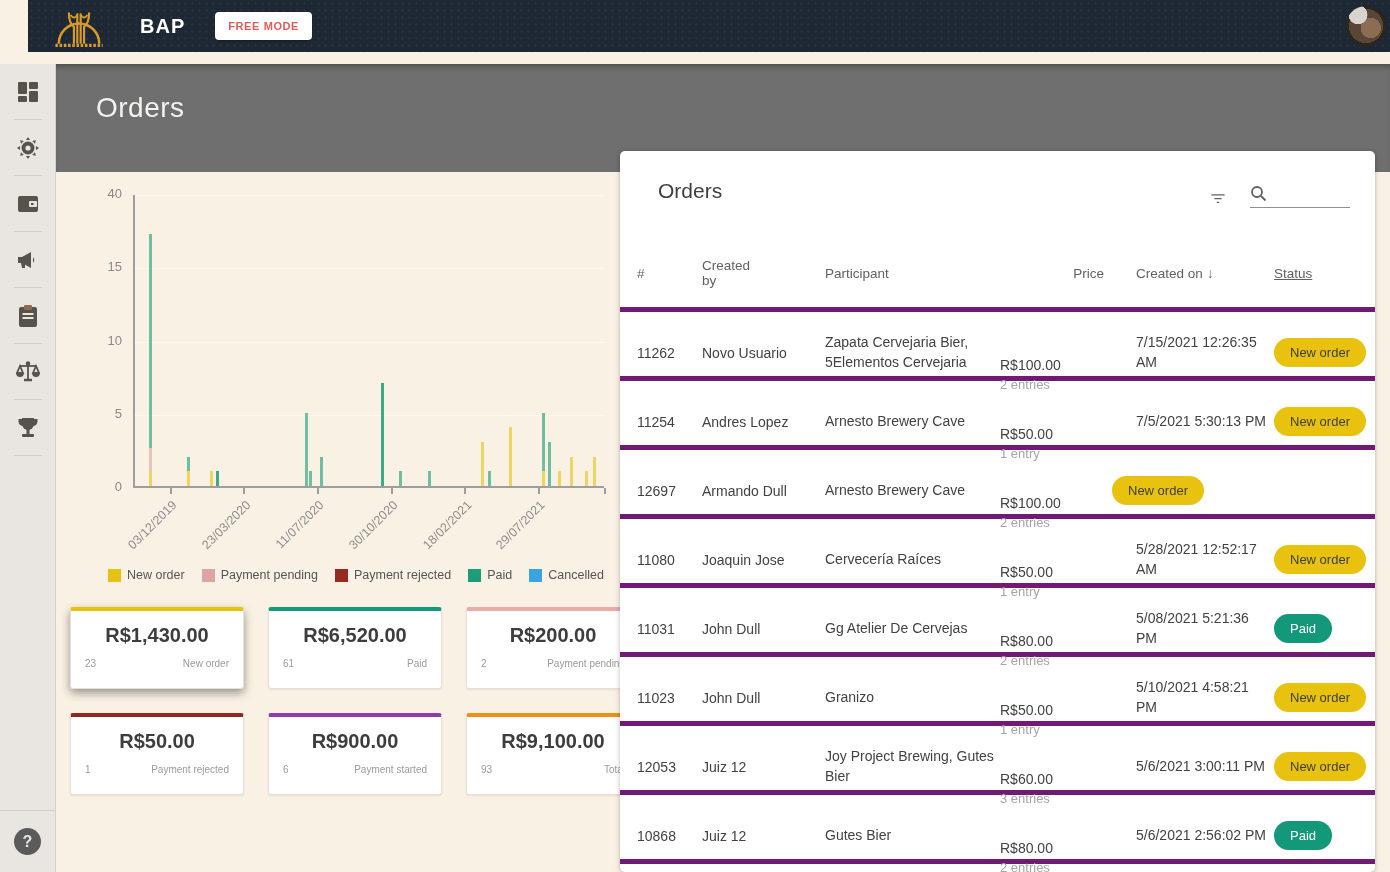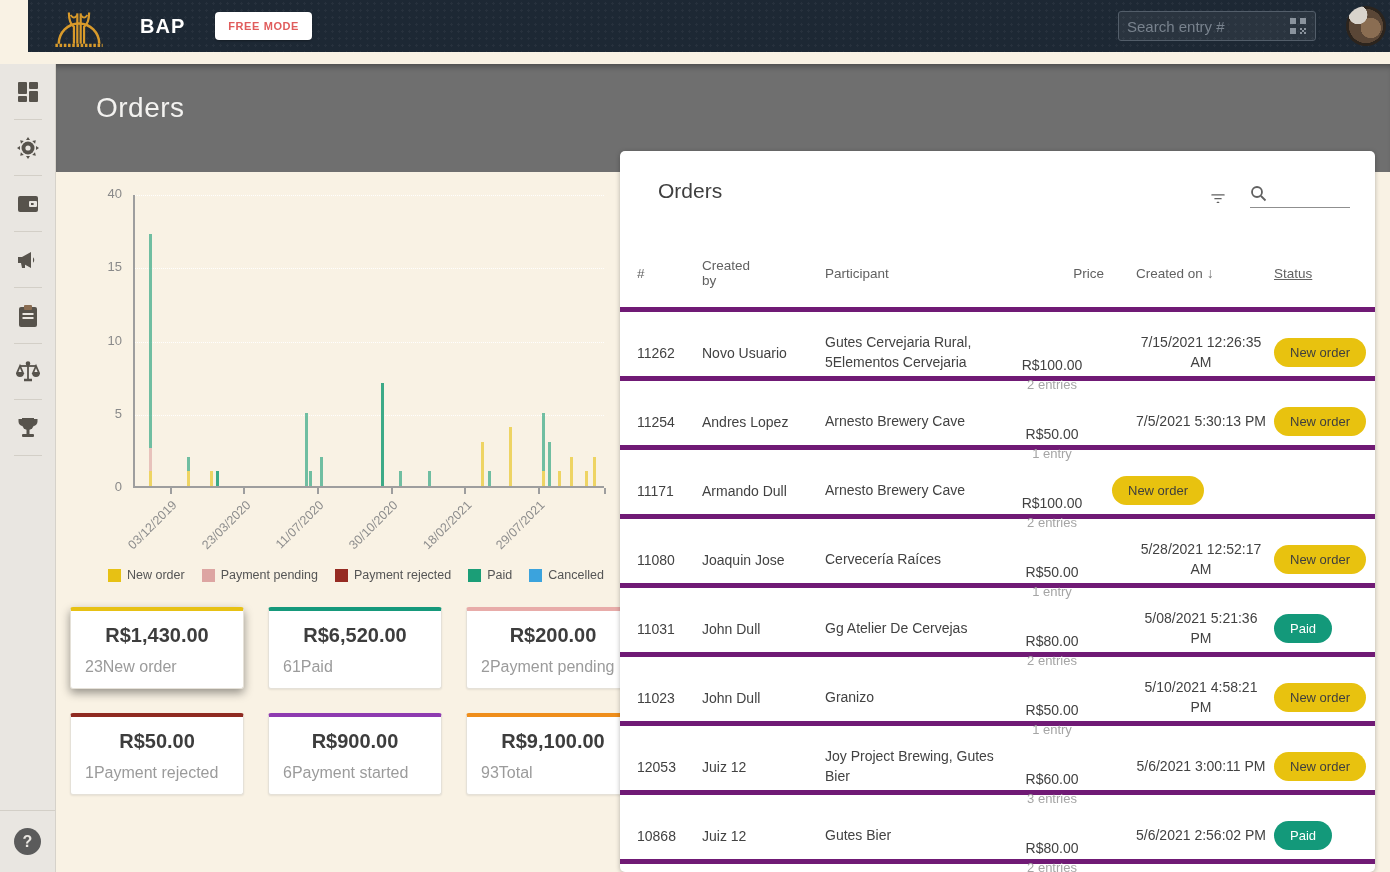--- a/index.html
+++ b/index.html
@@ -96,21 +96,21 @@
   .cards{
     position:absolute; left:70px; top:607px; z-index:2;
     display:grid; grid-template-columns:repeat(3,174px); grid-auto-rows:82px; column-gap:7px; row-gap:10px;gap:24px;
   }
   .card{
     background:#fff; border:1px solid #e5e1d8; border-top-width:4px; border-top-style:solid;
     border-radius:3px; box-shadow:0 1px 2px rgba(0,0,0,.08); cursor:pointer; padding:13px 14px 0;
   }
   .card.elevated{ box-shadow:0 4px 10px rgba(0,0,0,.4); }
   .card-amount{ text-align:center; font-size:20px; font-weight:bold; color:#3d3d3d; }
-  .card-meta{ display:flex; justify-content:flex-start; margin-top:11px; font-size:16px; color:#9b9b9b; }
+  .card-meta{ display:flex; justify-content:space-between; margin-top:11px; font-size:10px; color:#9b9b9b; }
   
   .panel{
     position:absolute; left:620px; top:151px; width:755px; height:721px;
     background:#fff; border-radius:5px; box-shadow:0 1px 5px rgba(0,0,0,.28);
     z-index:10; overflow:hidden;
   }
   .panel-head{ height:88px; position:relative; }
   .panel-title{ position:absolute; left:38px; top:28px; font-size:21px; font-weight:400; color:#3f3f3f; }
   .panel-actions{ position:absolute; right:25px; top:34px; display:flex; align-items:flex-end; gap:22px; }
   .filter-icon{ color:#616161; cursor:pointer; padding-bottom:4px; }
@@ -122,24 +122,24 @@
     display:grid; grid-template-columns:65px 123px 175px 104px 162px 1fr;
     padding-left:17px; align-items:center;
   }
   .thead{ height:68px; color:#616161; font-size:13.5px; }
   .thead .wrap-narrow{ display:inline-block; width:58px; }
   .th-price{ text-align:right; }
   .th-created{ padding-left:32px; }
   .th-status{ padding-left:8px;text-decoration:underline; }
   .sort-arrow{ font-size:14px; color:#757575; margin-left:4px; }
   .tbody .grid-row{ height:69px; border-top:5px solid #701a75; font-size:14px; }
-  .cell-price{ text-align:center; line-height:1.4;margin-top:44px; }
+  .cell-price{ text-align:left; line-height:1.4;margin-top:44px; }
   .cell-price .entries{ color:#a5a5a5; font-size:13px; }
   .cell-participant, .cell-created{ line-height:1.4; }
-  .cell-created{ padding-left:32px;text-align:center; }
+  .cell-created{ padding-left:32px; }
   .cell-status{ padding-left:8px; }
   .badge{
     display:inline-block; padding:7px 16px; border-radius:16px; font-size:13px; cursor:default;
   }
 </style>
 </head>
 <body>
 
 <header class="topbar">
   <svg class="logo" viewBox="0 0 64 58" fill="none" stroke="#d89a2b" stroke-width="3">
@@ -148,26 +148,20 @@
     <path d="M38 50 V30 C42 27 44 20 44 13" stroke-width="2.6"></path>
     <path d="M30 50 V14" stroke-width="2.6"></path>
     <path d="M34 50 V14" stroke-width="2.6"></path>
     <path d="M22 16 q4 6 8 0" stroke-width="2.2"></path>
     <path d="M34 16 q4 6 8 0" stroke-width="2.2"></path>
     <path d="M4 52 H60" stroke-width="4" stroke-dasharray="3 2"></path>
   </svg>
   <span class="brand">BAP</span>
   <button class="freemode">FREE MODE</button>
   <div class="top-spacer"></div>
-  <div class="topsearch">
-    <input placeholder="Search entry #" style="">
-    <svg class="qr-icon" width="18" height="18" viewBox="0 0 18 18" fill="currentColor">
-      <path d="M1 1h6v6H1zM3 3h2v2H3zM11 1h6v6h-6zM13 3h2v2h-2zM1 11h6v6H1zM3 13h2v2H3zM11 11h2v2h-2zM15 11h2v2h-2zM13 13h2v2h-2zM11 15h2v2h-2zM15 15h2v2h-2z"></path>
-    </svg>
-  </div>
   <div class="avatar"></div>
 </header>
 
 <nav class="sidebar">
   <div class="side-item">
     <svg width="22" height="22" viewBox="0 0 22 22" fill="currentColor">
       <rect x="1" y="1" width="9" height="12" rx="1"></rect>
         <rect x="12" y="1" width="9" height="7" rx="1"></rect>
       <rect x="12" y="10" width="9" height="11" rx="1"></rect>
         <rect x="1" y="15" width="9" height="6" rx="1"></rect>
@@ -411,41 +405,41 @@
     <span><span class="wrap-narrow">Created by</span></span>
     <span>Participant</span>
     <span class="th-price">Price</span>
     <span class="th-created"><span>Created on</span><span class="sort-arrow">↓</span></span>
     <span class="th-status">Status</span>
   </div>
   <div class="tbody" id="tbody">
       <div class="grid-row">
         <span>11262</span>
         <span>Novo Usuario</span>
-        <span class="cell-participant">Gutes Cervejaria Rural, 5Elementos Cervejaria</span>
+        <span class="cell-participant">Zapata Cervejaria Bier, 5Elementos Cervejaria</span>
         <div class="cell-price">
           <div>R$100.00</div>
           <div class="entries">2 entries</div>
         </div>
         <span class="cell-created">7/15/2021 12:26:35 AM</span>
         <div class="cell-status"><span class="badge" style="background: rgb(232, 194, 15); color: rgb(62, 62, 62);">New order</span></div>
       </div>
       <div class="grid-row">
         <span>11254</span>
         <span>Andres Lopez</span>
         <span class="cell-participant">Arnesto Brewery Cave</span>
         <div class="cell-price">
           <div>R$50.00</div>
           <div class="entries">1 entry</div>
         </div>
         <span class="cell-created">7/5/2021 5:30:13 PM</span>
         <div class="cell-status"><span class="badge" style="background: rgb(232, 194, 15); color: rgb(62, 62, 62);">New order</span></div>
       </div>
       <div class="grid-row">
-        <span>11171</span>
+        <span>12697</span>
         <span>Armando Dull</span>
         <span class="cell-participant">Arnesto Brewery Cave</span>
         <div class="cell-price">
           <div>R$100.00</div>
           <div class="entries">2 entries</div>
         </div>
         <div class="cell-status"><span class="badge" style="background: rgb(232, 194, 15); color: rgb(62, 62, 62);">New order</span></div>
       </div>
       <div class="grid-row">
         <span>11080</span>

